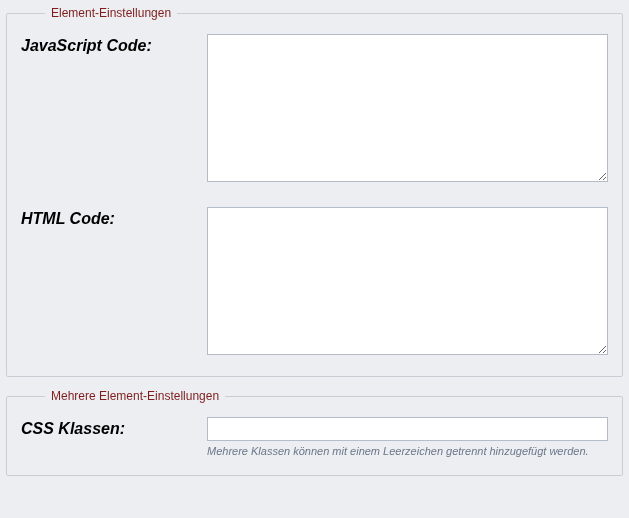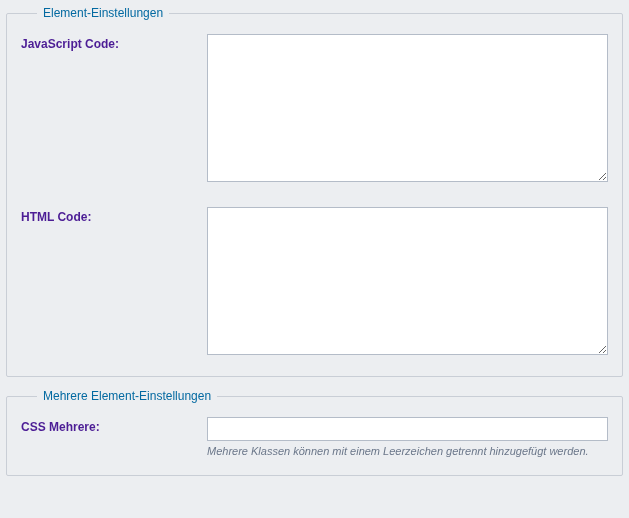--- a/index.html
+++ b/index.html
@@ -18,37 +18,38 @@
   fieldset {
     border: 1px solid #c9ced6;
     border-radius: 2px;
     margin: 0 0 12px 0;
     padding: 14px 14px 18px 14px;
     background: #eceef1;
   }
   legend {
     padding: 0 6px;
     font-size: 12px;
-    color: #0369a1;
+    color: #7f1d1d;
     background: #eceef1;
-    margin-left: 16px;
+    margin-left: 24px;
   }
   .row {
     display: flex;
     align-items: flex-start;
     margin-bottom: 22px;
   }
   .row:last-child { margin-bottom: 0; }
   .label-col {
     width: 186px;
     flex-shrink: 0;
     padding-top: 3px;
     font-weight: bold;
-    color: #4c1d95;
-    font-size: 12px;
+    color: #000000;
+    font-size: 16px;
+    font-style: italic;
   }
   .field-col {
     flex: 1;
   }
   textarea {
     width: 100%;
     height: 148px;
     resize: vertical;
     border: 1px solid #b4bcc8;
     background: #ffffff;
@@ -93,21 +94,21 @@
       <div class="field-col">
         <textarea style=""></textarea>
       </div>
     </div>
   </fieldset>
 
   <fieldset>
     <legend>Mehrere Element-Einstellungen</legend>
 
     <div class="row">
-      <div class="label-col">CSS Mehrere:</div>
+      <div class="label-col">CSS Klassen:</div>
       <div class="field-col">
         <input type="text" value="" style="">
         <div class="helper">Mehrere Klassen können mit einem Leerzeichen getrennt hinzugefügt werden.</div>
       </div>
     </div>
   </fieldset>
 
 </div>
 
 </body></html>

